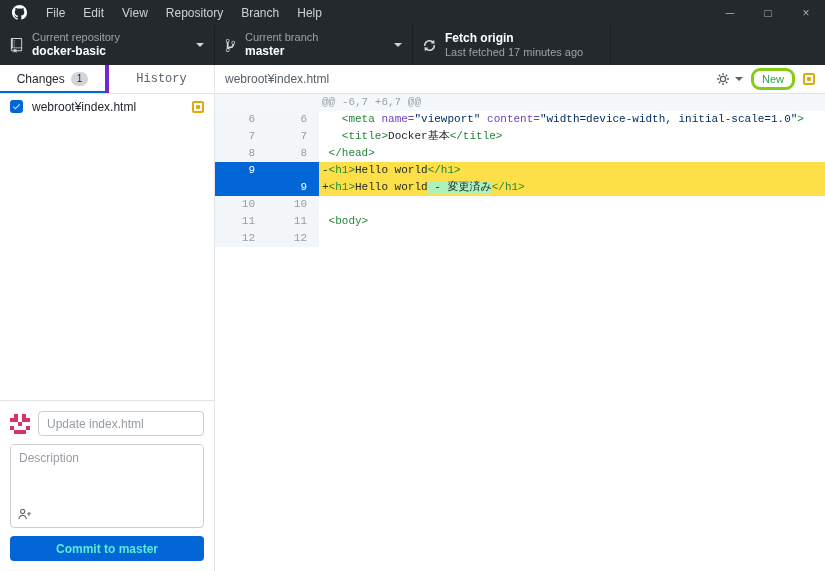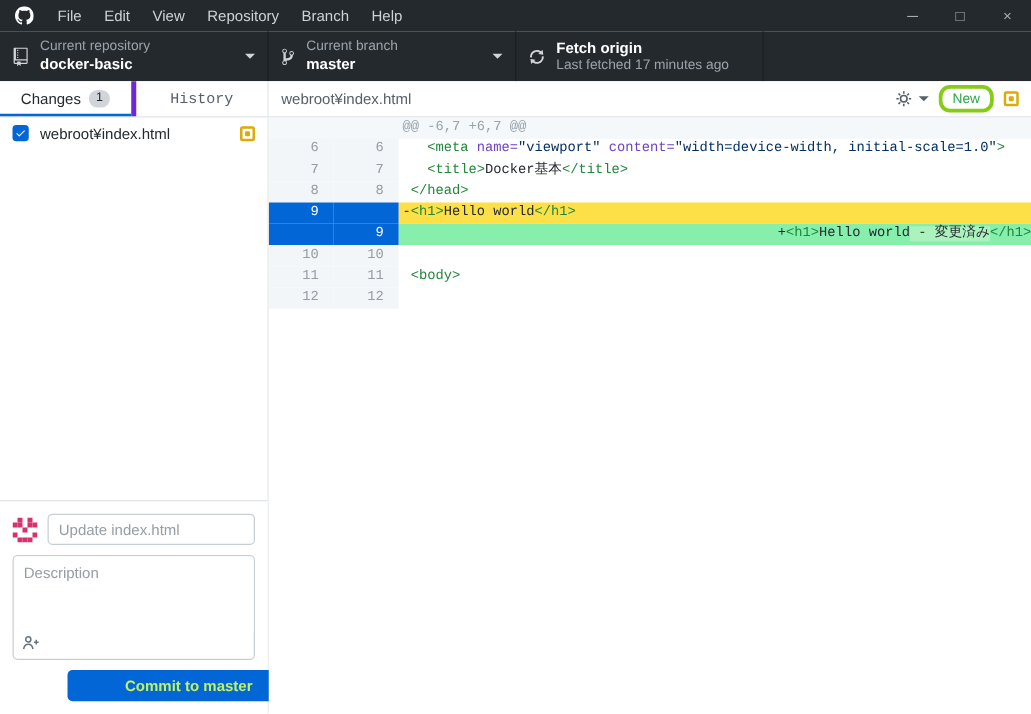--- a/index.html
+++ b/index.html
@@ -53,37 +53,37 @@
 
   .commit-box{flex:none;border-top:1px solid #e1e4e8;padding:10px;display:flex;flex-direction:column;gap:8px;background:#fff;}
   .commit-row1{display:flex;align-items:center;gap:8px;}
   .avatar{width:20px;height:20px;flex:none;display:flex;}
   .summary-input{flex:1;height:25px;border:1px solid #c9ced3;border-radius:4px;padding:0 8px;font-size:12px;font-family:inherit;color:#24292e;outline:none;min-width:0;}
   .summary-input::placeholder,textarea::placeholder{color:#959da5;}
   .desc-box{border:1px solid #c9ced3;border-radius:4px;display:flex;flex-direction:column;height:84px;overflow:hidden;}
   .desc-box textarea{flex:1;border:none;resize:none;padding:6px 8px;font-size:12px;font-family:inherit;color:#24292e;outline:none;}
   .desc-actions{padding:2px 6px 5px;display:flex;}
   .coauthor{display:flex;cursor:pointer;}
-  .commit-btn{height:25px;background:#0366d6;color:#bef264;border:none;border-radius:4px;font-size:12px;font-weight:700;font-family:inherit;cursor:pointer;width:100%;margin-left:44px;}
+  .commit-btn{height:25px;background:#0366d6;color:#5eead4;border:none;border-radius:4px;font-size:12px;font-weight:700;font-family:inherit;cursor:pointer;width:100%;}
 
   
   .main{flex:1;display:flex;flex-direction:column;min-width:0;background:#fff;}
   .diff-header{height:29px;flex:none;display:flex;align-items:center;padding:0 10px;border-bottom:1px solid #e1e4e8;font-size:12px;color:#586069;}
   .diff-actions{margin-left:auto;display:flex;align-items:center;gap:8px;}
   .gear-wrap{display:flex;align-items:center;gap:3px;cursor:pointer;}
   .new-badge{border:3px solid #84cc16;color:#28a745;font-size:11px;line-height:16px;padding:0 8px;border-radius:9px;background:#fff;}
   .diff-body{flex:1;overflow:hidden;font-family:"Liberation Mono","DejaVu Sans Mono",monospace;font-size:11px;}
   .drow{display:flex;height:17px;line-height:17px;}
   .gut{width:52px;flex:none;text-align:right;padding-right:12px;background:#f3f6f8;color:#959da5;}
   .code{flex:1;white-space:pre;padding-left:3px;overflow:hidden;color:#24292e;}
   .drow.hunk,.drow.hunk .gut{background:#f4f8fb;}
   .c-hunk{color:#9aa2ab;}
   .drow.sel .gut{background:#0366d6;color:#ffffff;}
   .drow.del .code{background:#fde047;}
-  .drow.add .code{background:#86efac;text-align:right;}
+  .drow.add .code{background:#fde047;}
   .c-plain{color:#24292e;}
   .c-tag{color:#22863a;}
   .c-attr{color:#6f42c1;}
   .c-str{color:#032f62;}
   .c-hl{background:#acf2bd;color:#24292e;}
 </style>
 </head>
 <body>
 
 <div class="app">

